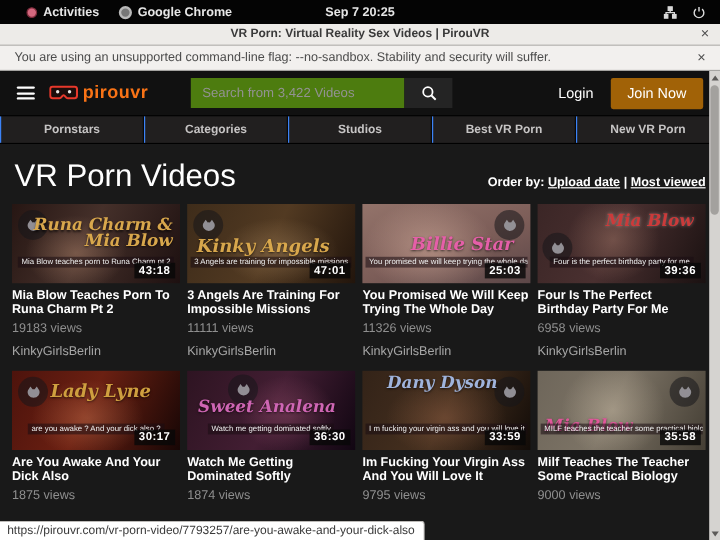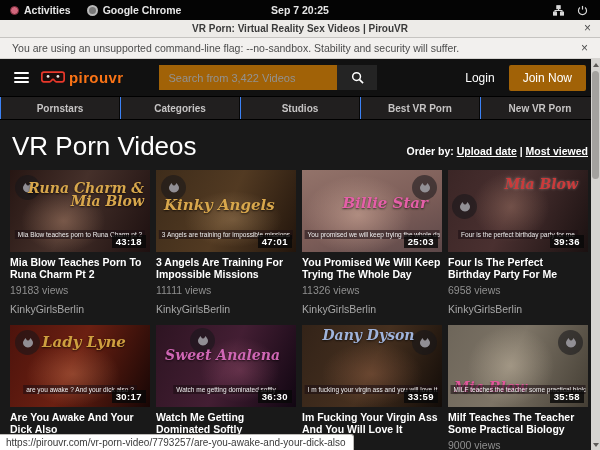--- a/index.html
+++ b/index.html
@@ -2,21 +2,21 @@
 <html><head>
 <meta charset="utf-8">
 <style>
   html,body{margin:0;padding:0}
   body{width:600px;height:450px;overflow:hidden;position:relative;background:#171717;
        font-family:"Liberation Sans",sans-serif;-webkit-font-smoothing:antialiased}
 
   
   .gnome{height:20px;background:#040404;color:#e6e6e6;display:flex;align-items:center;
          font-size:10.5px;font-weight:700;position:relative}
-  .g-left{display:flex;align-items:center;gap:16px;padding-left:10px;z-index:2}
+  .g-left{display:flex;align-items:center;gap:16px;padding-left:22px;z-index:2}
   .g-item{display:flex;align-items:center;gap:5px}
   .rec-dot{width:9px;height:9px;border-radius:50%;background:#d4687e;border:1px solid #7e2c3c;box-sizing:border-box}
   .chrome-ic{width:11px;height:11px;border-radius:50%;border:2px solid #b9b9b9;background:#777;box-sizing:border-box}
   .g-clock{position:absolute;left:0;right:0;text-align:center;z-index:1}
   .g-right{margin-left:auto;display:flex;gap:13px;padding-right:12px;align-items:center;z-index:2}
   .g-right svg{display:block}
 
   
   .titlebar{height:17px;background:#edebe8;border-bottom:1px solid #c6c4c1;display:flex;align-items:center;position:relative}
   .tb-title{flex:1;text-align:center;font-size:10px;color:#3a3a3a;font-weight:700}
@@ -29,39 +29,39 @@
 
   
   .site{position:relative;height:392px;background:#191919;overflow:hidden}
 
   .sheader{height:37px;background:#111;display:flex;align-items:center;padding:0 14px}
   .burger{width:15px;display:flex;flex-direction:column;gap:2.5px;margin-right:12px}
   .burger span{height:2px;background:#fff;border-radius:1px}
   .logo{display:flex;align-items:center;gap:4px}
   .logo-word{color:#f97316;font-weight:700;font-size:15px;letter-spacing:.4px}
   .searchbox{display:flex;margin-left:36px}
-  .searchbox input{width:178px;height:25px;background:#a16207;border:none;outline:none;color:#ddd;
+  .searchbox input{width:178px;height:25px;background:#4d7c0f;border:none;outline:none;color:#ddd;
                    font-size:11px;padding:0 9px;font-family:"Liberation Sans",sans-serif;box-sizing:border-box}
   .searchbox input::placeholder{color:#929292}
   .search-btn{width:40px;height:25px;background:#242424;border:none;display:flex;align-items:center;justify-content:center}
   .login{margin-left:auto;color:#fff;font-size:12px;cursor:default}
   .join{background:#a16207;color:#fff;font-size:12px;font-weight:400;padding:6px 14px;margin-left:14px;border-radius:2px}
 
   .snav{height:22px;display:flex;background:#141414;border-top:1px solid #000;border-bottom:1px solid #000}
   .snav .navcell{flex:1;background:#211f1f;border-right:1px solid #080808;border-left:1px solid #3b82f6;
                  color:#c6c4c4;font-size:10px;font-weight:700;display:flex;align-items:center;justify-content:center}
 
   .phead{display:flex;align-items:baseline;justify-content:space-between;padding:13px 12px 11px}
   .phead h1{margin:0;color:#fff;font-size:26px;line-height:26px;font-weight:400}
   .order{color:#fff;font-size:10.5px;font-weight:700;white-space:nowrap}
   .order a{color:#fff;text-decoration:underline;cursor:pointer}
 
   .grid{display:grid;grid-template-columns:repeat(4,1fr);gap:10px 6px;padding:0 12px 0 10px}
   .card{min-width:0}
-  .thumb{height:82px;position:relative;overflow:hidden;background:#222}
+  .thumb{height:66px;position:relative;overflow:hidden;background:#222}
   .thumb::before{content:"";position:absolute;inset:0}
   .t0{background:linear-gradient(115deg,#261613 0%,#45302a 45%,#1d1010 100%)}
   .t0::before{background:radial-gradient(60px 45px at 38% 62%,rgba(205,155,125,.38),transparent 70%)}
   .t1{background:linear-gradient(115deg,#3e2c1a 0%,#523a22 50%,#22150c 100%)}
   .t1::before{background:radial-gradient(70px 40px at 55% 60%,rgba(215,175,125,.30),transparent 70%)}
   .t2{background:linear-gradient(160deg,#93736a 0%,#7c5d58 55%,#5c4748 100%)}
   .t2::before{background:radial-gradient(75px 55px at 40% 55%,rgba(235,195,175,.45),transparent 72%)}
   .t3{background:linear-gradient(115deg,#3b2626 0%,#4a3030 45%,#1a1111 100%)}
   .t3::before{background:radial-gradient(55px 50px at 45% 45%,rgba(205,155,130,.30),transparent 70%)}
   .t4{background:linear-gradient(115deg,#4d130c 0%,#6b2012 45%,#170605 100%)}

